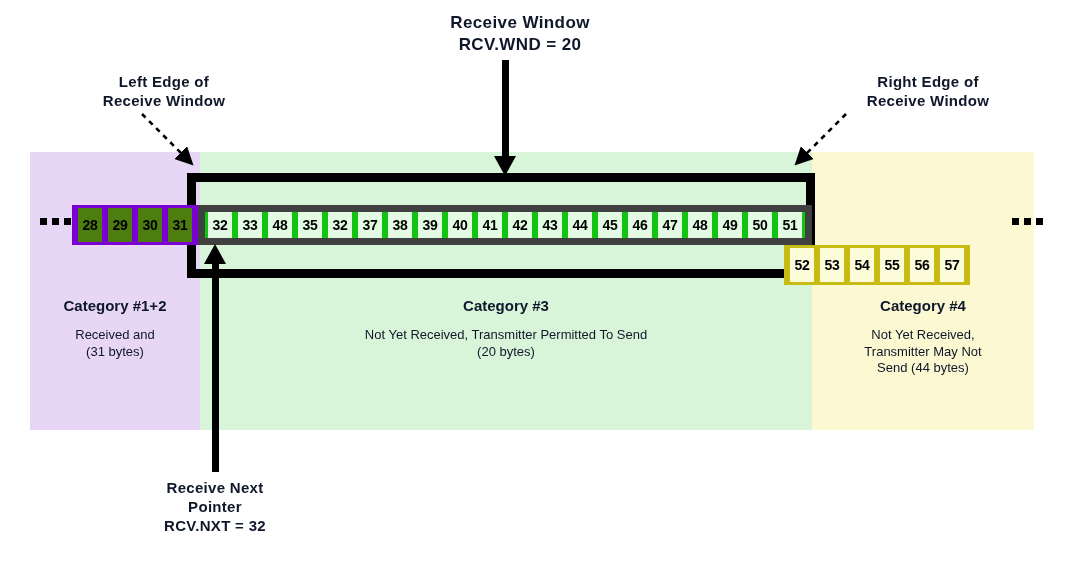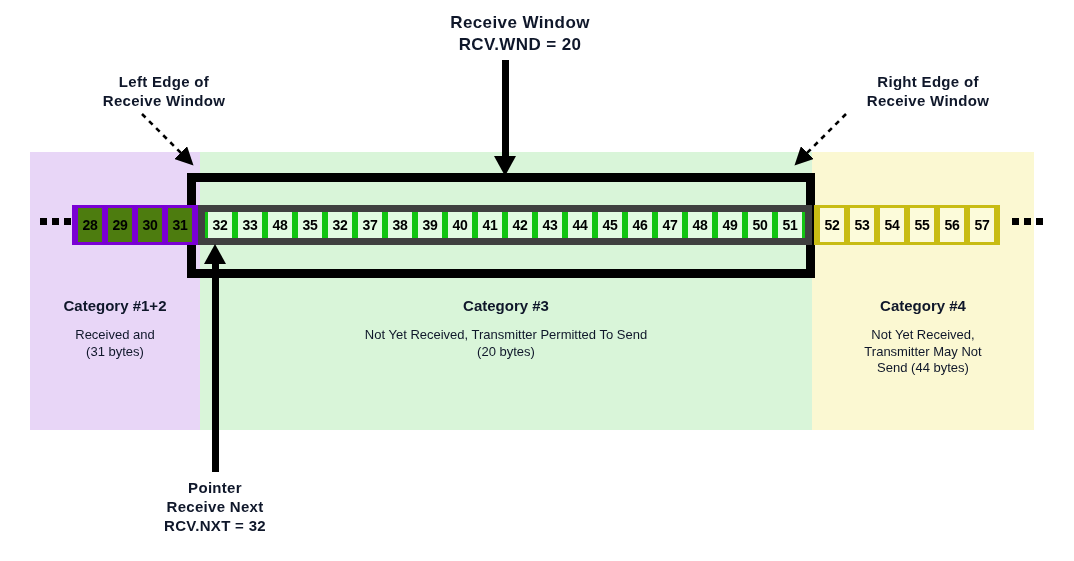--- a/index.html
+++ b/index.html
@@ -43,21 +43,21 @@
   
   .strip {
     position: absolute;
     top: 205px;
     height: 40px;
     box-sizing: border-box;
     display: flex;
   }
   .strip-purple { left: 72px;  border: 3px solid #7a00d4; background: #7a00d4; }
   .strip-green  { left: 198px; border: 7px solid #404040; background: #3b82f6; }
-  .strip-yellow { left: 814px; border: 3px solid #c8bc14; background: #c8bc14; }
+  .strip-yellow { left: 784px; border: 3px solid #c8bc14; background: #c8bc14; margin-top: 40px; }
 
   .cell {
     box-sizing: border-box;
     width: 30px;
     height: 100%;
     display: flex;
     align-items: center;
     justify-content: center;
     font-size: 14px;
     font-weight: bold;
@@ -260,18 +260,18 @@
   </div>
 
   <div class="txt cat4">
     <div class="cat-head cat-head-gap">Category #4</div>
     <div class="cat-body">Not Yet Received,</div>
     <div class="cat-body"><span>Transmitter May </span><span class="bold">Not</span></div>
     <div class="cat-body">Send (44 bytes)</div>
   </div>
 
   <div class="txt label-rcvnxt">
+    <div>Receive Next</div>
     <div>Pointer</div>
-    <div>Receive Next</div>
     <div>RCV.NXT = 32</div>
   </div>
 
 </div>
 
 </body></html>

